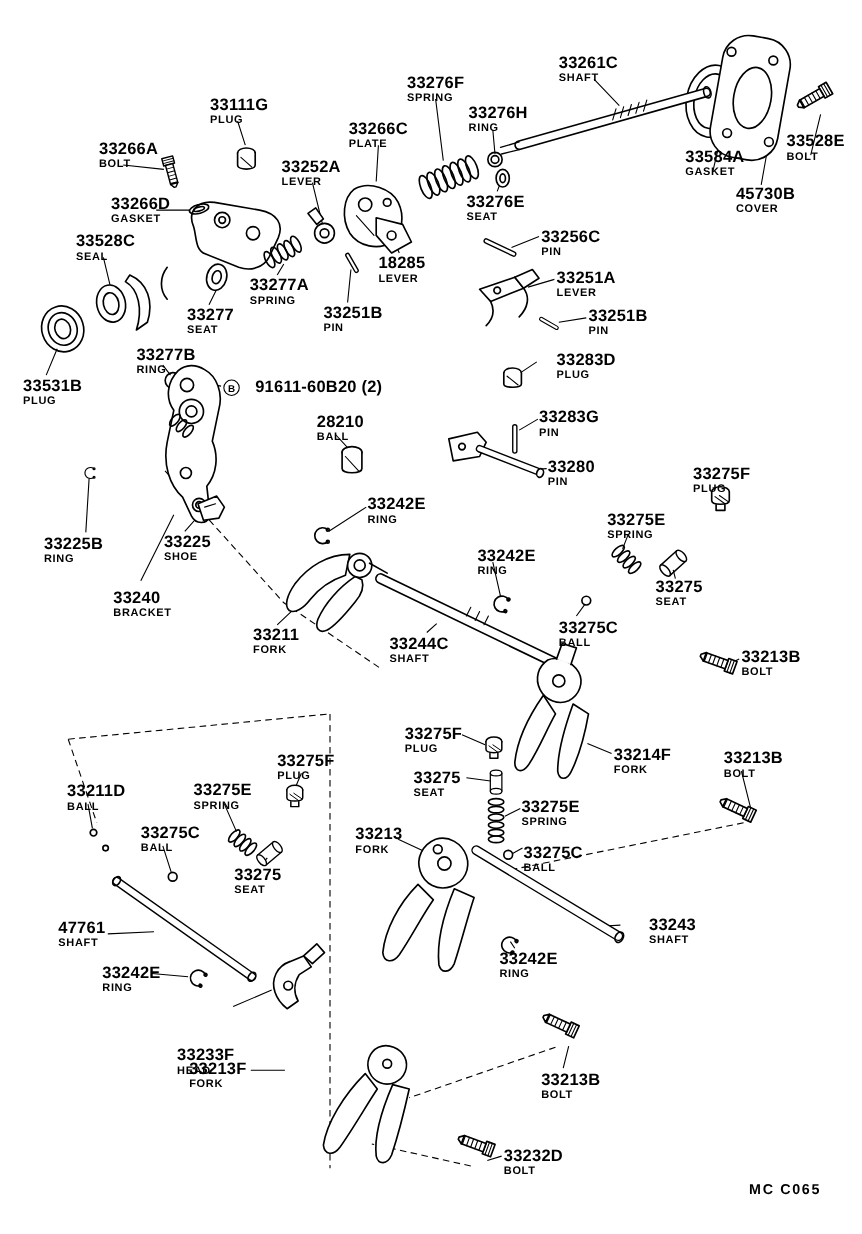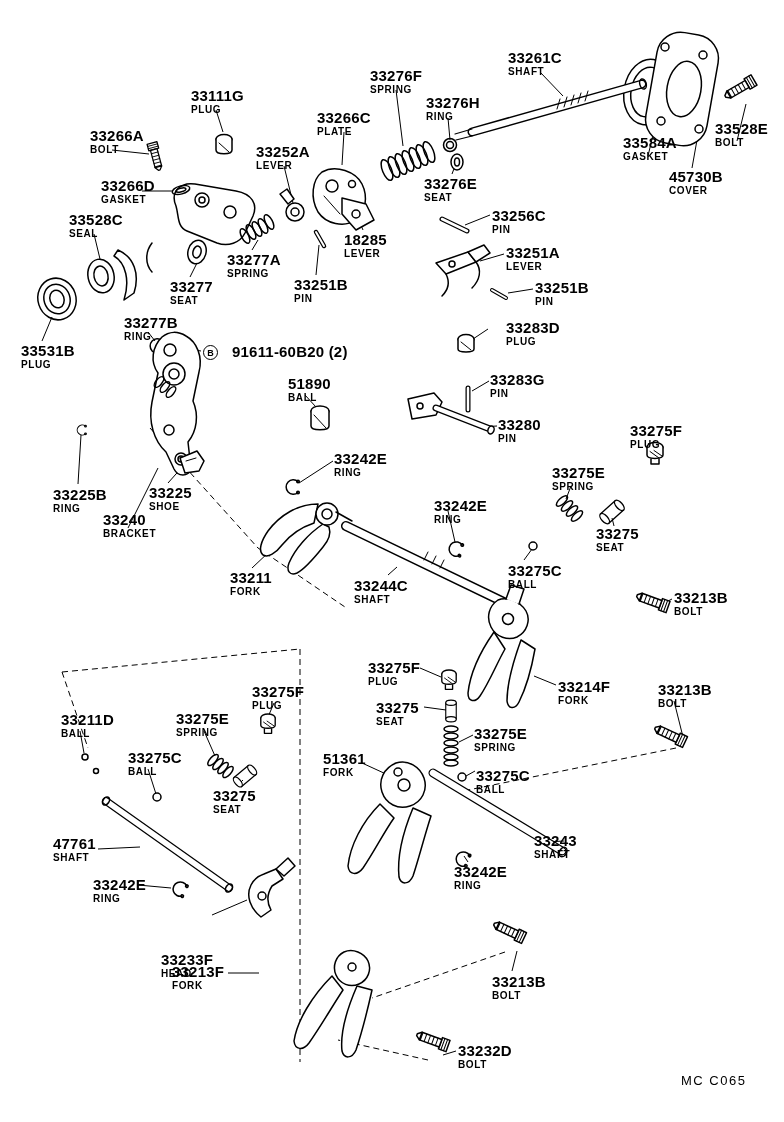--- a/index.html
+++ b/index.html
@@ -4,21 +4,21 @@
 <style>
   html,body{margin:0;padding:0;background:#e9e9e9;}
   .stage{position:relative;width:784px;height:1122px;margin:0 auto;background:#ffffff;overflow:hidden;
          font-family:"Liberation Sans",sans-serif;color:#000;}
   svg{position:absolute;left:0;top:0;}
   .lbl{position:absolute;font-weight:700;line-height:1;white-space:nowrap;}
   .lbl .c{display:block;font-size:15px;letter-spacing:.2px;}
   .lbl .d{display:block;font-size:10px;letter-spacing:.6px;margin-top:2px;}
   .marker{position:absolute;width:13px;height:13px;border:1.5px solid #000;border-radius:50%;
           font-size:9px;font-weight:700;display:flex;align-items:center;justify-content:center;}
-  .footer{position:absolute;font-weight:400;font-size:13px;letter-spacing:1.5px;}
+  .footer{position:absolute;font-weight:700;font-size:13px;letter-spacing:1.5px;}
 </style>
 </head>
 <body>
 
 <div class="stage">
 
 <svg width="784" height="1122" viewBox="0 0 784 1122" aria-hidden="true">
   <defs>
     <g id="bolt">
       <path d="M0 -6 H8 V6 H0 Z"></path>
@@ -419,21 +419,21 @@
     </div>
 <div class="lbl" style="left:21px;top:343px">
       <span class="c">33531B</span>
       <span class="d">PLUG</span>
     </div>
 <div class="lbl" style="left:232px;top:344px">
       <span class="c">91611-60B20 (2)</span>
       <span class="d"></span>
     </div>
 <div class="lbl" style="left:288px;top:376px">
-      <span class="c">51890</span>
+      <span class="c">28210</span>
       <span class="d">BALL</span>
     </div>
 <div class="lbl" style="left:490px;top:372px">
       <span class="c">33283G</span>
       <span class="d">PIN</span>
     </div>
 <div class="lbl" style="left:498px;top:417px">
       <span class="c">33280</span>
       <span class="d">PIN</span>
     </div>
@@ -442,37 +442,37 @@
       <span class="d">PLUG</span>
     </div>
 <div class="lbl" style="left:334px;top:451px">
       <span class="c">33242E</span>
       <span class="d">RING</span>
     </div>
 <div class="lbl" style="left:552px;top:465px">
       <span class="c">33275E</span>
       <span class="d">SPRING</span>
     </div>
-<div class="lbl" style="left:53px;top:487px">
+<div class="lbl" style="left:40px;top:487px">
       <span class="c">33225B</span>
       <span class="d">RING</span>
     </div>
 <div class="lbl" style="left:149px;top:485px">
       <span class="c">33225</span>
       <span class="d">SHOE</span>
     </div>
 <div class="lbl" style="left:434px;top:498px">
       <span class="c">33242E</span>
       <span class="d">RING</span>
     </div>
 <div class="lbl" style="left:596px;top:526px">
       <span class="c">33275</span>
       <span class="d">SEAT</span>
     </div>
-<div class="lbl" style="left:103px;top:512px">
+<div class="lbl" style="left:103px;top:536px">
       <span class="c">33240</span>
       <span class="d">BRACKET</span>
     </div>
 <div class="lbl" style="left:508px;top:563px">
       <span class="c">33275C</span>
       <span class="d">BALL</span>
     </div>
 <div class="lbl" style="left:230px;top:570px">
       <span class="c">33211</span>
       <span class="d">FORK</span>
@@ -515,36 +515,36 @@
     </div>
 <div class="lbl" style="left:474px;top:726px">
       <span class="c">33275E</span>
       <span class="d">SPRING</span>
     </div>
 <div class="lbl" style="left:128px;top:750px">
       <span class="c">33275C</span>
       <span class="d">BALL</span>
     </div>
 <div class="lbl" style="left:323px;top:751px">
-      <span class="c">51361</span>
+      <span class="c">33213</span>
       <span class="d">FORK</span>
     </div>
 <div class="lbl" style="left:476px;top:768px">
       <span class="c">33275C</span>
       <span class="d">BALL</span>
     </div>
 <div class="lbl" style="left:213px;top:788px">
       <span class="c">33275</span>
       <span class="d">SEAT</span>
     </div>
 <div class="lbl" style="left:53px;top:836px">
       <span class="c">47761</span>
       <span class="d">SHAFT</span>
     </div>
-<div class="lbl" style="left:534px;top:833px">
+<div class="lbl" style="left:590px;top:833px">
       <span class="c">33243</span>
       <span class="d">SHAFT</span>
     </div>
 <div class="lbl" style="left:93px;top:877px">
       <span class="c">33242E</span>
       <span class="d">RING</span>
     </div>
 <div class="lbl" style="left:454px;top:864px">
       <span class="c">33242E</span>
       <span class="d">RING</span>

